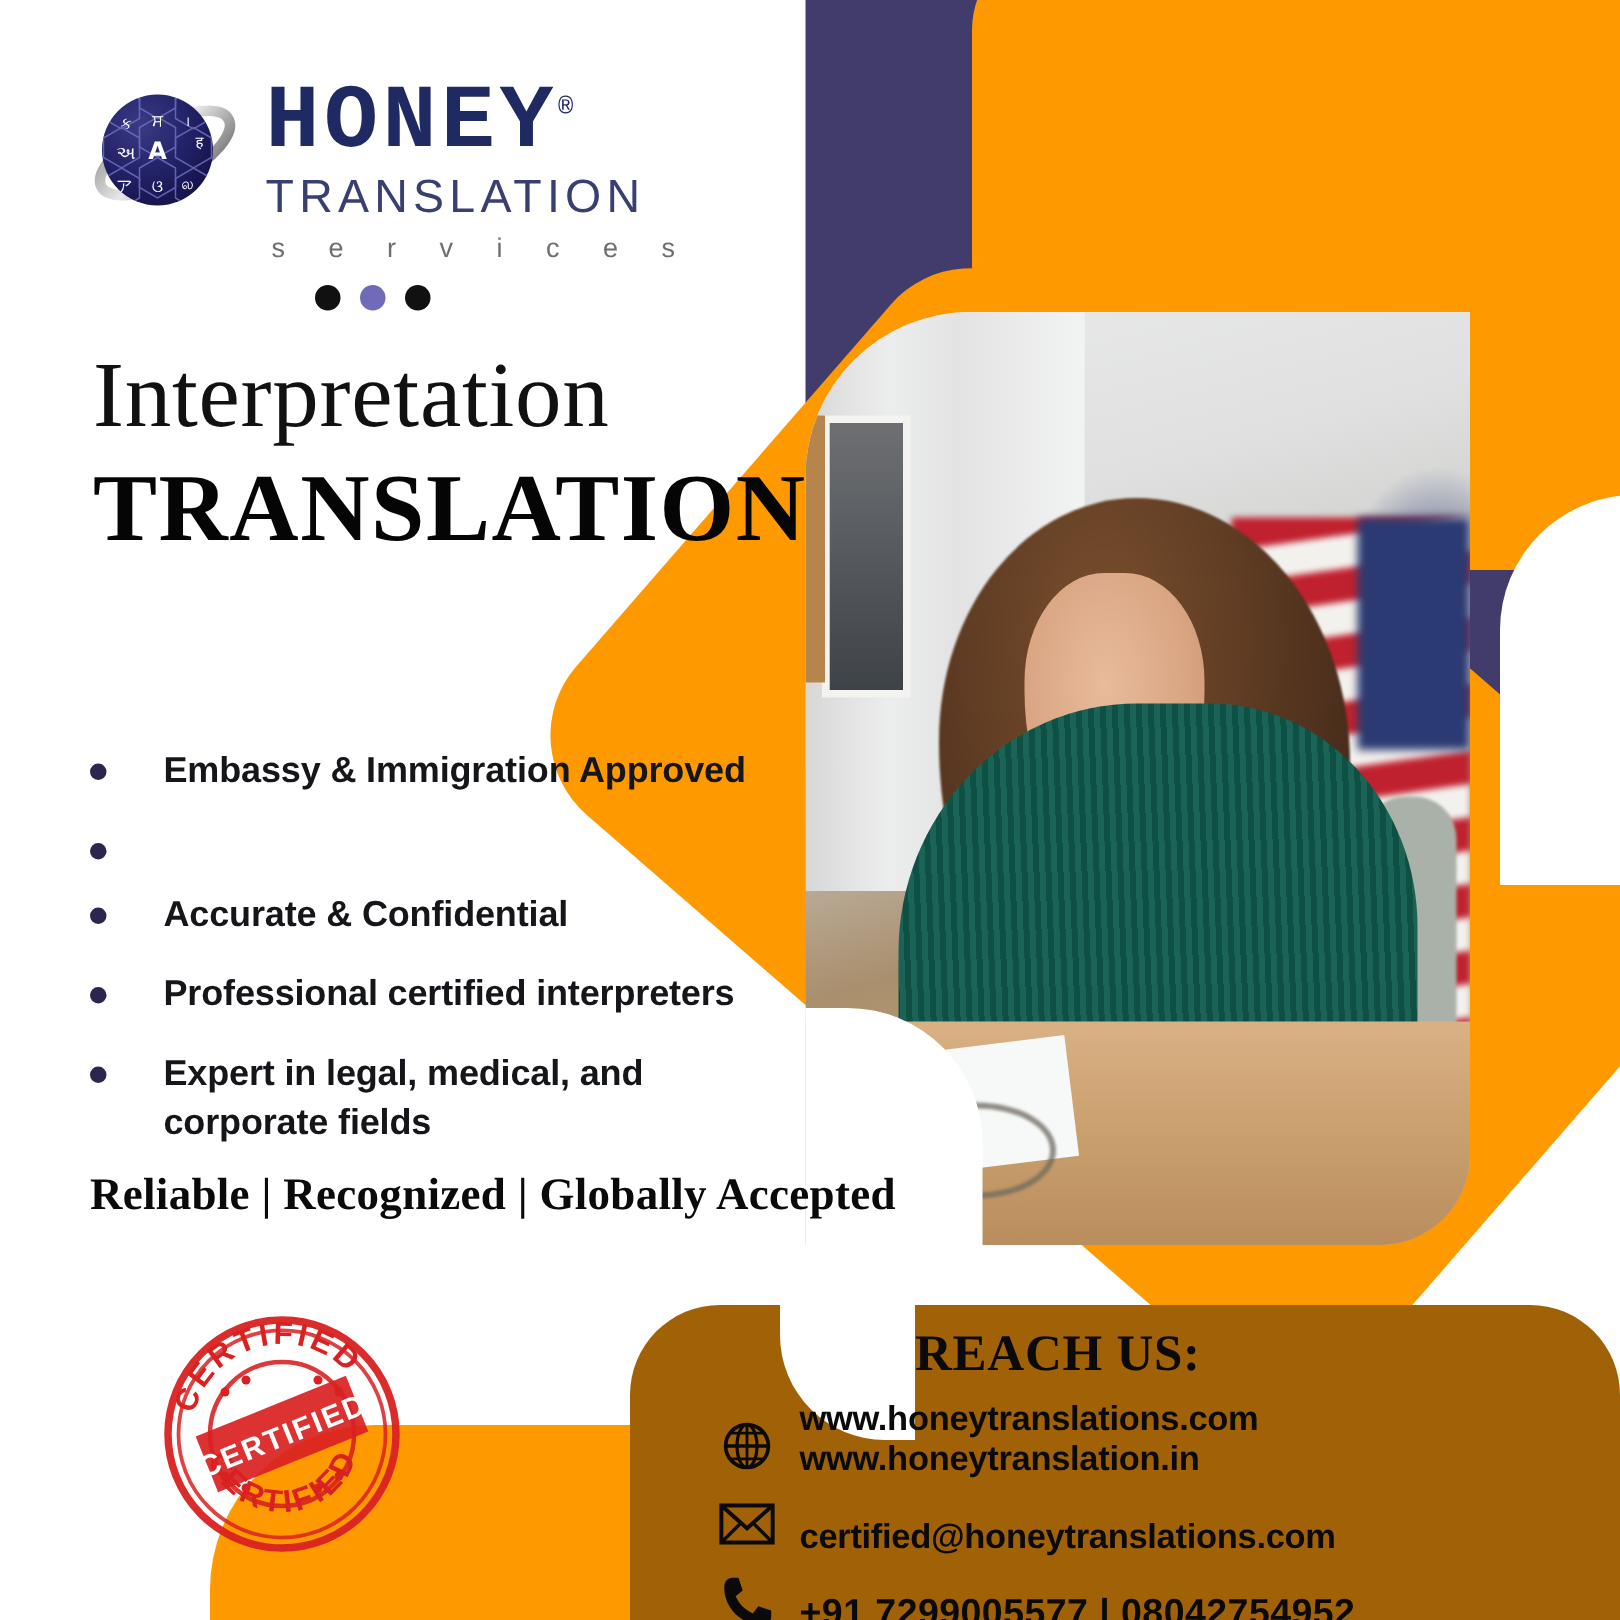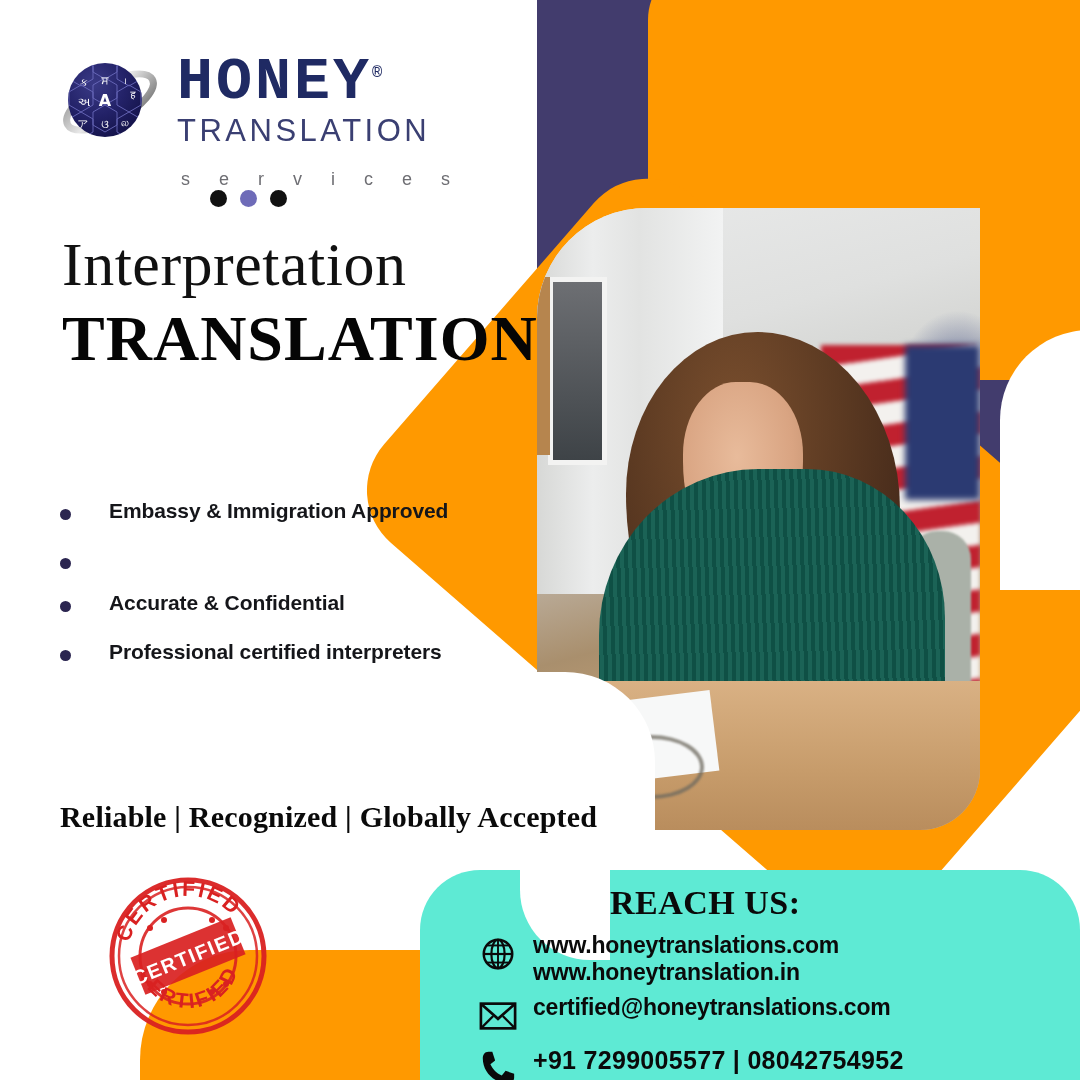--- a/index.html
+++ b/index.html
@@ -243,21 +243,21 @@
     letter-spacing: 3.5px;
     color: #3A3F72;
     margin-top: 2px;
   }
   .logo-services {
     font-family: "Liberation Sans", sans-serif;
     font-size: 18px;
     font-weight: 400;
     letter-spacing: 12px;
     color: #6E6E73;
-    margin-top: 20px;
+    margin-top: 6px;
     padding-left: 4px;
   }
   .dots {
     position: absolute;
     left: 210px;
     top: 190px;
     display: flex;
     gap: 13px;
     z-index: 10;
   }
@@ -304,39 +304,38 @@
   .bullet-dot {
     flex: 0 0 auto;
     width: 11px;
     height: 11px;
     border-radius: 50%;
     background: #2B2550;
     margin: 12px 38px 0 8px;
   }
   .bullet-text {
     font-family: "Liberation Sans", sans-serif;
-    font-size: 21px;
+    font-size: 24px;
     font-weight: 700;
     color: #15161A;
     line-height: 1.38;
     letter-spacing: -0.1px;
   }
 
   
   .tagline {
     position: absolute;
     left: 60px;
     top: 780px;
     font-family: "Liberation Serif", serif;
     font-size: 30px;
     font-weight: 700;
     color: #0A0A0A;
     letter-spacing: 0.2px;
     z-index: 10;
-    margin-top: 20px;
   }
 
   
   .stamp {
     position: absolute;
     left: 104px;
     top: 872px;
     width: 168px;
     height: 168px;
     z-index: 10;
@@ -350,21 +349,21 @@
     width: 940px;
     height: 210px;
     z-index: 5;
   }
   .footer-main {
     position: absolute;
     right: 0;
     top: 0;
     width: 660px;
     height: 210px;
-    background: #5eead4;
+    background: #a16207;
     border-radius: 60px 60px 0 0;
   }
   .footer-left {
     position: absolute;
     left: 0;
     bottom: 0;
     width: 520px;
     height: 130px;
     background: #FF9900;
     border-radius: 110px 0 0 0;
@@ -391,21 +390,21 @@
     z-index: 9;
   }
   .contact-list {
     position: absolute;
     left: 55px;
     top: 62px;
     z-index: 9;
   }
   .contact-row {
     display: flex;
-    align-items: flex-start;
+    align-items: flex-end;
     margin-bottom: 8px;
   }
   .contact-icon {
     flex: 0 0 auto;
     width: 46px;
     height: 44px;
     display: flex;
     align-items: center;
     justify-content: center;
     margin-right: 12px;
@@ -519,20 +518,24 @@
       <span class="bullet-dot"></span>
     </div>
     <div class="bullet-item">
       <span class="bullet-dot"></span>
       <span class="bullet-text">Accurate &amp; Confidential</span>
     </div>
     <div class="bullet-item">
       <span class="bullet-dot"></span>
       <span class="bullet-text">Professional certified interpreters</span>
     </div>
+    <div class="bullet-item">
+      <span class="bullet-dot"></span>
+      <span class="bullet-text" style="max-width:340px;display:inline-block">Expert in legal, medical, and corporate fields</span>
+    </div>
   </div>
 
   <div class="tagline">Reliable  |  Recognized  |  Globally Accepted</div>
 
   <div class="stamp">
     <svg viewBox="0 0 168 168" width="168" height="168">
       <defs>
         <path id="arcTop" d="M 24 84 A 60 60 0 0 1 144 84"></path>
         <path id="arcBottom" d="M 32 84 A 52 52 0 0 0 136 84"></path>
       </defs>

